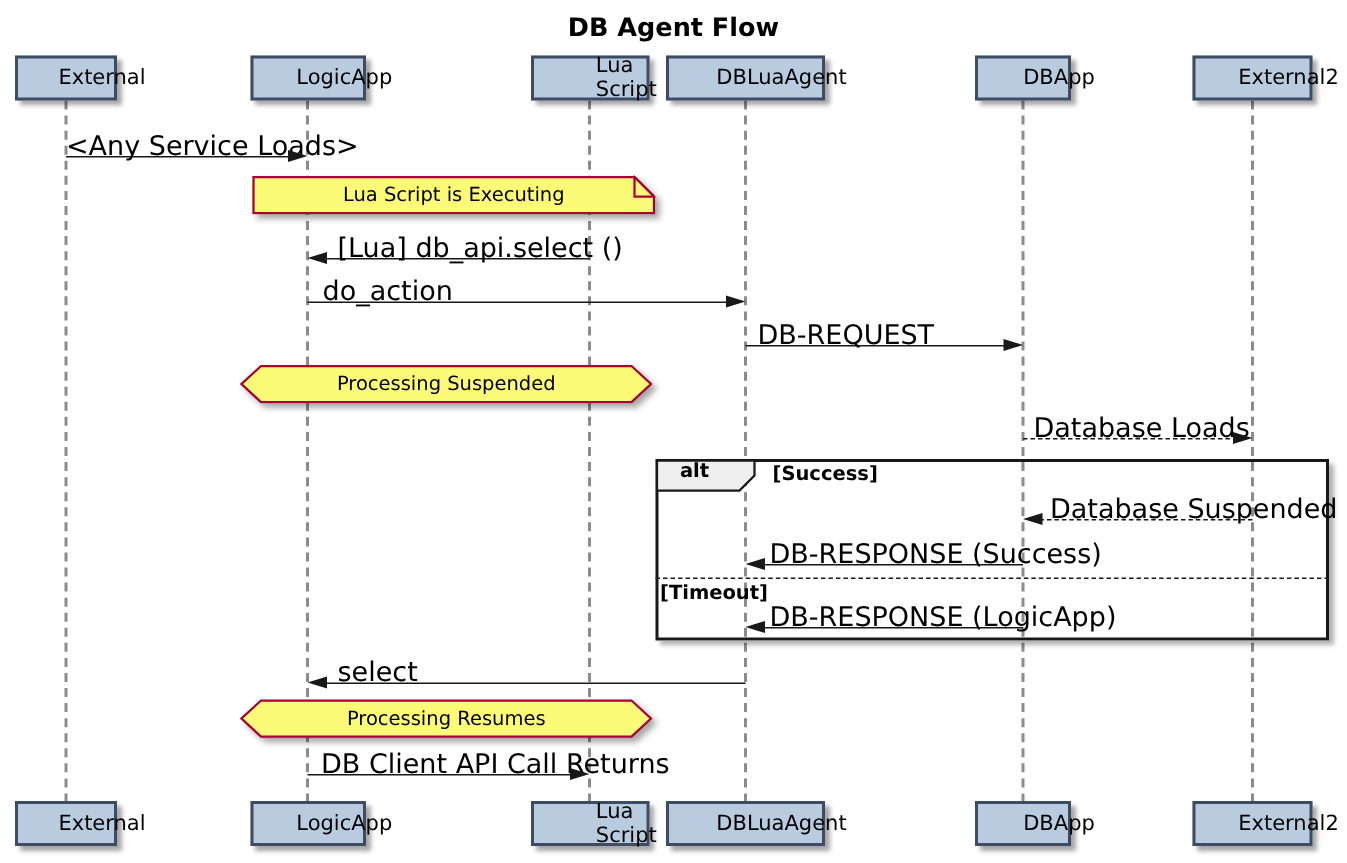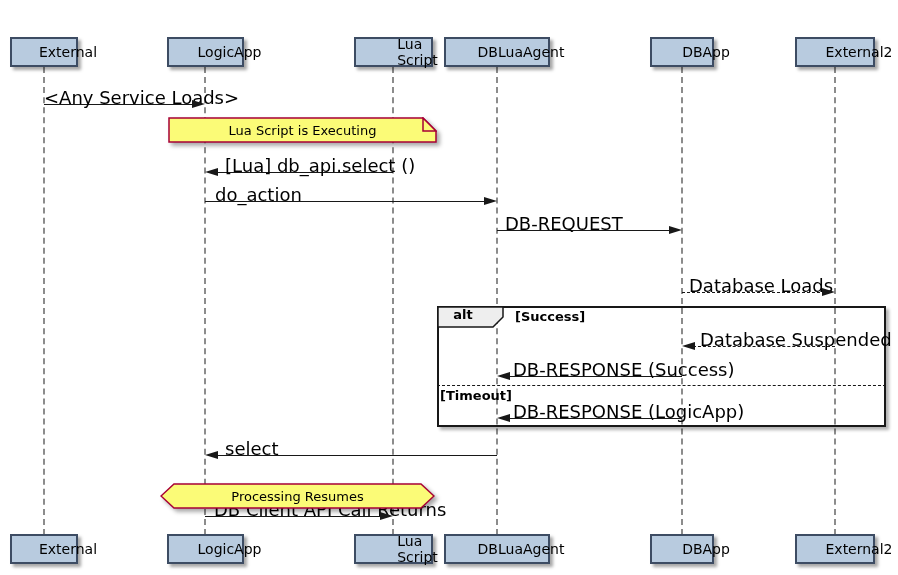--- a/index.html
+++ b/index.html
@@ -131,20 +131,21 @@
     height: 0;
     border-top: 1px dashed var(--line);
     z-index: 3;
   }
 </style>
 </head>
 <body>
 
 <div class="canvas">
 
+  <div class="title">DB Agent Flow</div>
 
   <div class="lifeline" style="left:43px"></div>
   <div class="lifeline" style="left:204px"></div>
   <div class="lifeline" style="left:392px"></div>
   <div class="lifeline" style="left:496px"></div>
   <div class="lifeline" style="left:681px"></div>
   <div class="lifeline" style="left:834px"></div>
 
   <div class="participant" style="left:10px;top:37px;width:68px">External</div>
   <div class="participant" style="left:167px;top:37px;width:77px">LogicApp</div>
@@ -170,20 +171,26 @@
   <div class="arrow-left" style="left:205px;top:168px"></div>
 
   <div class="msg-label" style="left:215px;top:184px">do_action</div>
   <div class="msg-line" style="left:205px;top:201px;width:281px"></div>
   <div class="arrow-right" style="left:484px;top:197px"></div>
 
   <div class="msg-label" style="left:505px;top:213px">DB-REQUEST</div>
   <div class="msg-line" style="left:497px;top:230px;width:175px"></div>
   <div class="arrow-right" style="left:669px;top:226px"></div>
 
+  <div class="note-wrap" style="left:160px;top:243px;width:275px;height:26px">
+    <svg width="275" height="26" viewBox="0 0 275 26">
+      <path class="note-shape" d="M14,1 H261 L274,13 L261,25 H14 L1,13 Z"></path>
+    </svg>
+    <div class="note-text">Processing Suspended</div>
+  </div>
 
   <div class="msg-label" style="left:689px;top:275px">Database Loads</div>
   <div class="msg-line dashed" style="left:682px;top:292px;width:143px"></div>
   <div class="arrow-right" style="left:822px;top:288px"></div>
 
   <div class="alt-frame" style="left:437px;top:306px;width:449px;height:121px">
     <div class="alt-tab">
       <svg width="67" height="22" viewBox="0 0 67 22">
         <path class="alt-tab-shape" d="M1,1 H66 V11 L56,21 H1 Z"></path>
       </svg>
@@ -203,21 +210,21 @@
   <div class="arrow-left" style="left:497px;top:372px"></div>
 
   <div class="msg-label" style="left:513px;top:401px">DB-RESPONSE (LogicApp)</div>
   <div class="msg-line" style="left:508px;top:418px;width:174px"></div>
   <div class="arrow-left" style="left:497px;top:414px"></div>
 
   <div class="msg-label" style="left:225px;top:438px">select</div>
   <div class="msg-line" style="left:216px;top:455px;width:281px"></div>
   <div class="arrow-left" style="left:205px;top:451px"></div>
 
-  <div class="note-wrap" style="left:160px;top:483px;width:275px;height:26px">
+  <div class="note-wrap" style="left:160px;top:466px;width:275px;height:26px">
     <svg width="275" height="26" viewBox="0 0 275 26">
       <path class="note-shape" d="M14,1 H261 L274,13 L261,25 H14 L1,13 Z"></path>
     </svg>
     <div class="note-text">Processing Resumes</div>
   </div>
 
   <div class="msg-label" style="left:214px;top:499px">DB Client API Call Returns</div>
   <div class="msg-line" style="left:205px;top:516px;width:178px"></div>
   <div class="arrow-right" style="left:380px;top:512px"></div>
 

